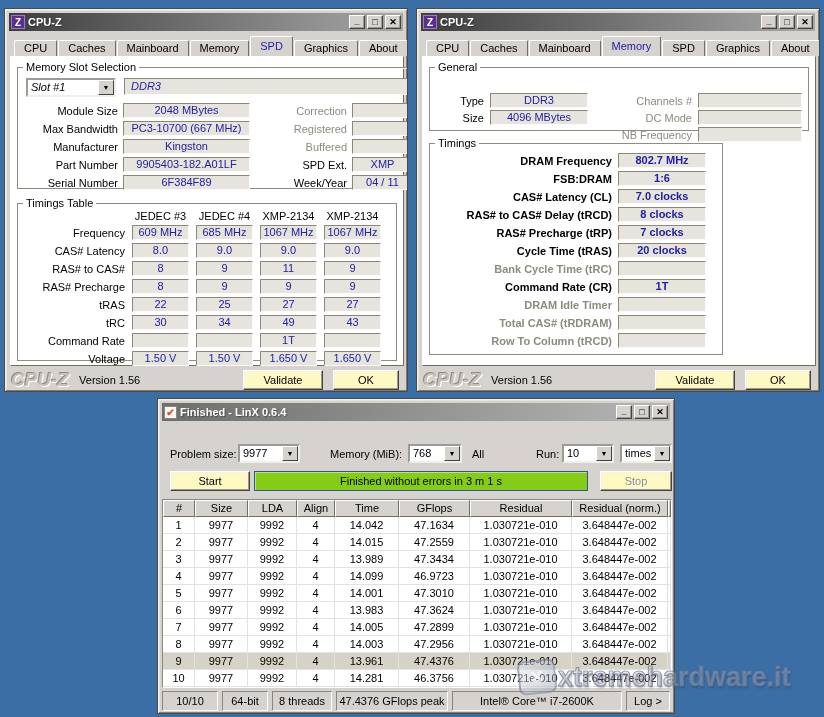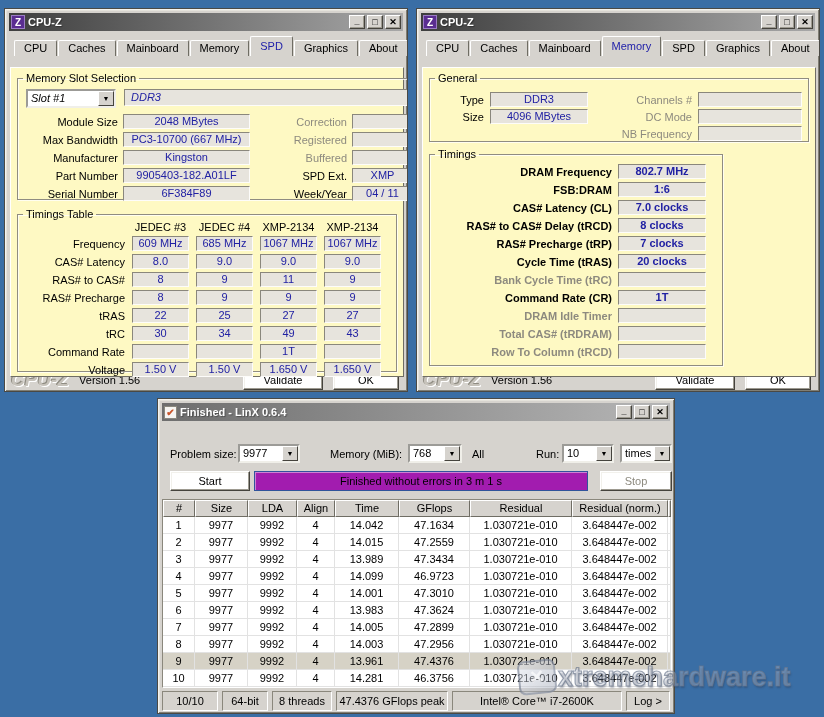--- a/index.html
+++ b/index.html
@@ -46,22 +46,22 @@
 
   
   .tabs { position:absolute; left:9px; top:27px; height:20px; display:flex; align-items:flex-end; z-index:3; }
   .tab {
     height:16px; line-height:15px; padding:0 9px; margin-right:1px;
     background:#D6D3CE; border:1px solid; border-color:#fff #6f6d64 #6f6d64 #fff;
     border-bottom:none; border-radius:2px 2px 0 0; white-space:nowrap;
   }
   .tab.active { height:20px; line-height:18px; color:#1c1ca8; position:relative; z-index:4; }
   .tabpage {
-    position:absolute; left:5px; width:394px; top:58px; height:310px;
-    background:#fef9c3; border:1px solid; border-color:#fff #6f6d64 #6f6d64 #fff;
+    position:absolute; left:5px; width:394px; top:47px; height:310px;
+    background:#ffffff; border:1px solid; border-color:#fff #6f6d64 #6f6d64 #fff;
     z-index:2;
   }
 
   
   fieldset {
     position:absolute; border:1px solid #8f8c81;
     box-shadow: 1px 1px 0 rgba(255,255,255,.75), inset 1px 1px 0 rgba(255,255,255,.75);
   }
   legend { font-size:11px; padding:0 3px; margin-left:5px; white-space:nowrap; }
 
@@ -96,59 +96,59 @@
   .tgrid {
     display:grid; grid-template-columns:104px repeat(4,57px);
     column-gap:7px; row-gap:3px; align-items:center; margin:1px 0 0 3px;
   }
   .thead { text-align:center; white-space:nowrap; }
 
   
   #mem-group1 { left:6px; top:4px; width:380px; height:70px; }
   .ggrid {
     display:grid; grid-template-columns:50px 98px 98px 104px;
-    column-gap:6px; row-gap:2px; align-items:center; margin:8px 2px 0 4px;
+    column-gap:6px; row-gap:2px; align-items:center; margin:20px 2px 0 4px;
   }
   #mem-group2 { left:6px; top:80px; width:294px; height:218px; }
   .mgrid {
     display:grid; grid-template-columns:180px 88px;
     column-gap:6px; row-gap:3px; align-items:center; margin:4px 0 0 2px;font-weight:bold;
   }
 
   
   .cpuz-footer {
     position:absolute; left:6px; right:6px; top:359px; height:24px;
     display:flex; align-items:center;
   }
   .cpuz-logo {
     font-style:italic; font-weight:bold; font-size:19px; letter-spacing:0;
     color:#c6c2ba; text-shadow:-1px -1px 0 #8f8c82, 1px 1px 0 #ffffff;
   }
   .version { margin-left:10px; }
   .spacer { flex:1; }
   .pbtn {
-    height:20px; background:#ffffff; color:#000; text-align:center; line-height:18px;
+    height:20px; background:#fef9c3; color:#000; text-align:center; line-height:18px;
     border:1px solid; border-color:#fff #45433d #45433d #fff;
     box-shadow: inset -1px -1px 0 #9d9a90, inset 1px 1px 0 #f2f1ec;
     white-space:nowrap;
   }
   .btn-validate { width:80px; margin-right:10px; }
   .btn-ok { width:66px; margin-right:2px; }
 
   
   .menubar { position:absolute; left:6px; top:24px; height:17px; display:flex; gap:24px; padding:2px 6px; color:#5c5a50; }
   .controls { position:absolute; left:4px; right:4px; top:44px; height:24px; }
   .controls .lab { position:absolute; top:5px; white-space:nowrap; }
   .lcombo { position:absolute; top:1px; }
   .btnrow { position:absolute; left:4px; right:4px; top:72px; height:24px; }
   .btn-start { position:absolute; left:8px; top:0; width:80px; }
   .btn-stop  { position:absolute; left:438px; top:0; width:72px; color:#8d8a7f; text-shadow:1px 1px 0 #fff; }
   .banner {
     position:absolute; left:92px; top:0; width:334px; height:20px;
-    background:#a21caf; border:1px solid #31549B;
+    background:#84cc16; border:1px solid #31549B;
     box-shadow: inset 1px 1px 0 rgba(255,255,255,.45);
     text-align:center; line-height:18px; color:#000; white-space:nowrap;
   }
 
   .linx-table {
     position:absolute; left:4px; top:100px; width:510px; height:189px;
     background:#fff; border:1px solid; border-color:#8a877c #fff #fff #8a877c;
     overflow:hidden;
   }
   .lrow { display:grid; grid-template-columns:32px 53px 49px 38px 64px 71px 102px 96px 1fr; }

